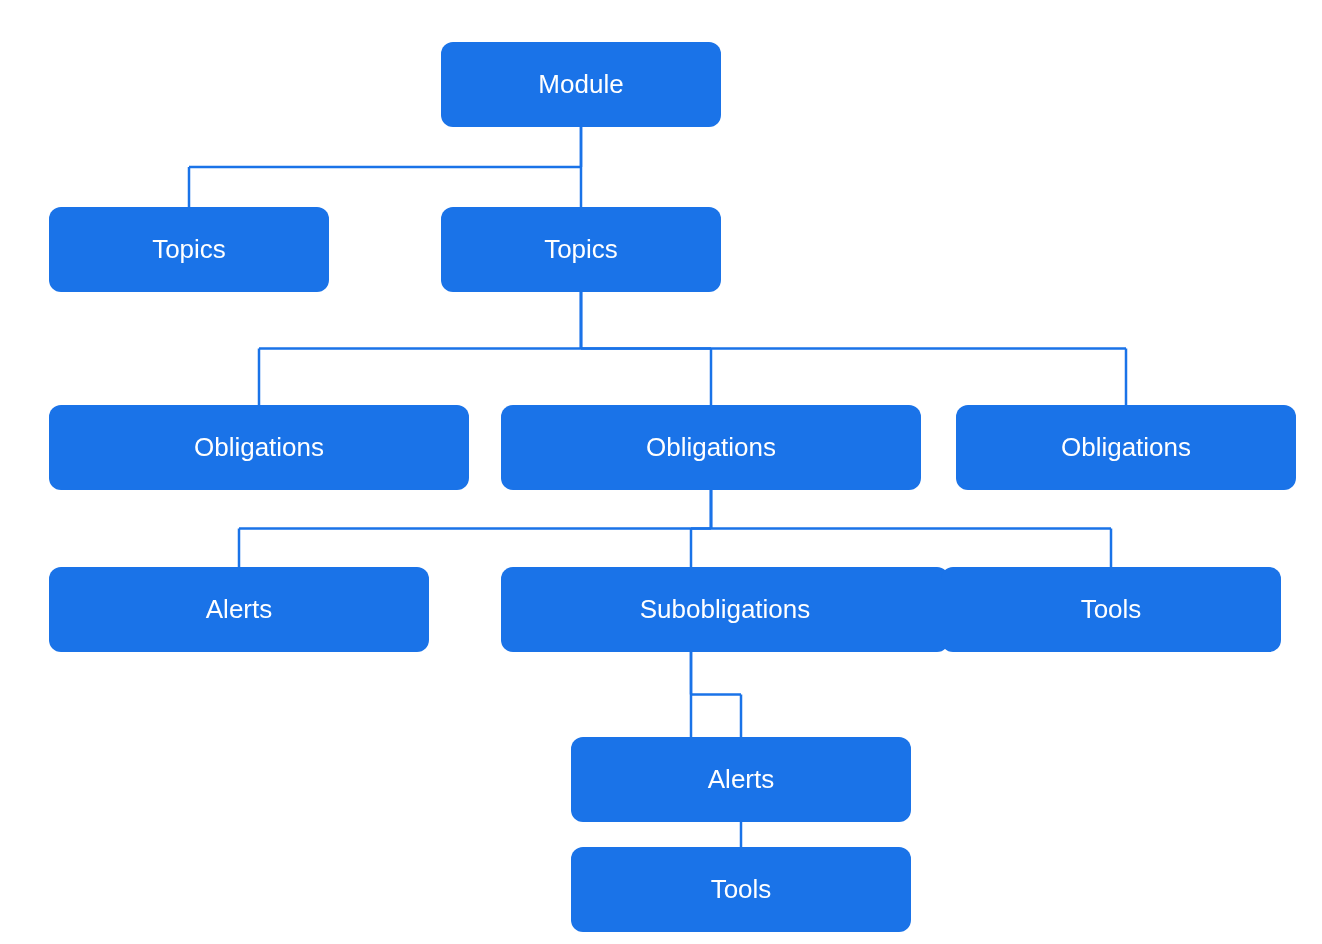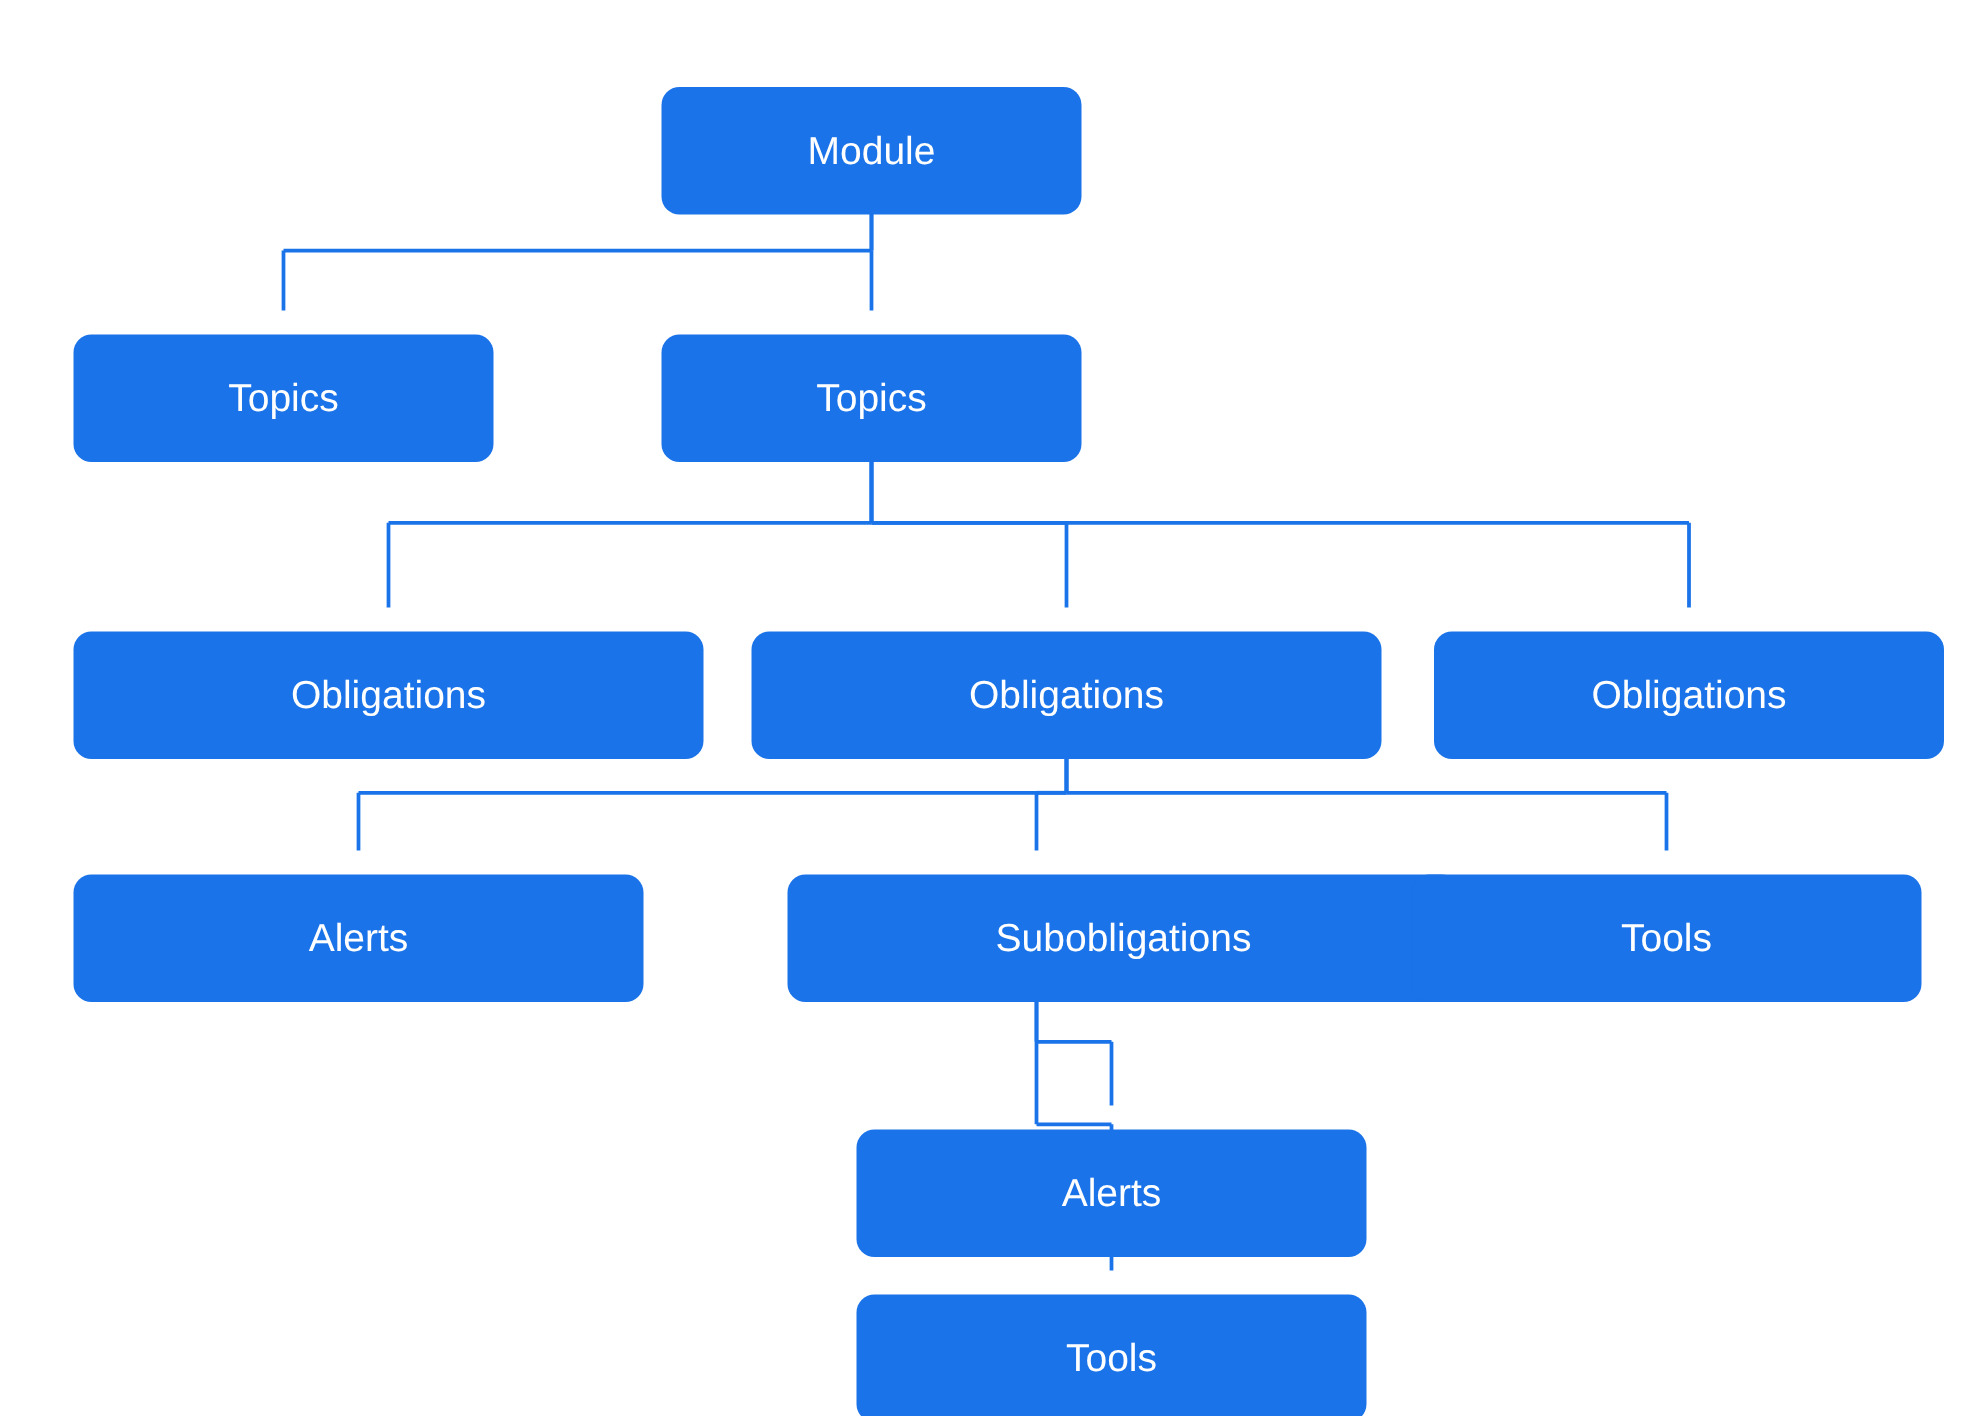--- a/index.html
+++ b/index.html
@@ -26,21 +26,20 @@
       color: #fff;
       border-radius: 12px;
       display: flex;
       align-items: center;
       justify-content: center;
       font-size: 26px;
       font-weight: 400;
       text-align: center;
       cursor: pointer;
       user-select: none;
-      margin-top: 16px;
     }
 
     svg.connectors {
       position: absolute;
       top: 0; left: 0;
       width: 100%;
       height: 100%;
       pointer-events: none;
     }
 
@@ -86,17 +85,17 @@
       <line x1="670" y1="727.5" x2="720" y2="727.5"></line>
       <line x1="720" y1="727.5" x2="720" y2="825"></line>
     </svg>
 <div class="node" style="left: 420px; top: 20px; width: 280px; height: 85px;">Module</div>
     <div class="node" style="left: 28px; top: 185px; width: 280px; height: 85px;">Topics</div>
     <div class="node" style="left: 420px; top: 185px; width: 280px; height: 85px;">Topics</div>
     <div class="node" style="left: 28px; top: 383px; width: 420px; height: 85px;">Obligations</div>
     <div class="node" style="left: 480px; top: 383px; width: 420px; height: 85px;">Obligations</div>
     <div class="node" style="left: 935px; top: 383px; width: 340px; height: 85px;">Obligations</div>
     <div class="node" style="left: 28px; top: 545px; width: 380px; height: 85px;">Alerts</div>
-    <div class="node" style="left: 504px; top: 545px; width: 448px; height: 85px;">Subobligations</div>
+    <div class="node" style="left: 480px; top: 545px; width: 448px; height: 85px;">Subobligations</div>
     <div class="node" style="left: 920px; top: 545px; width: 340px; height: 85px;">Tools</div>
     <div class="node" style="left: 550px; top: 715px; width: 340px; height: 85px;">Alerts</div>
     <div class="node" style="left: 550px; top: 825px; width: 340px; height: 85px;">Tools</div>
   </div>
 
 </body></html>

